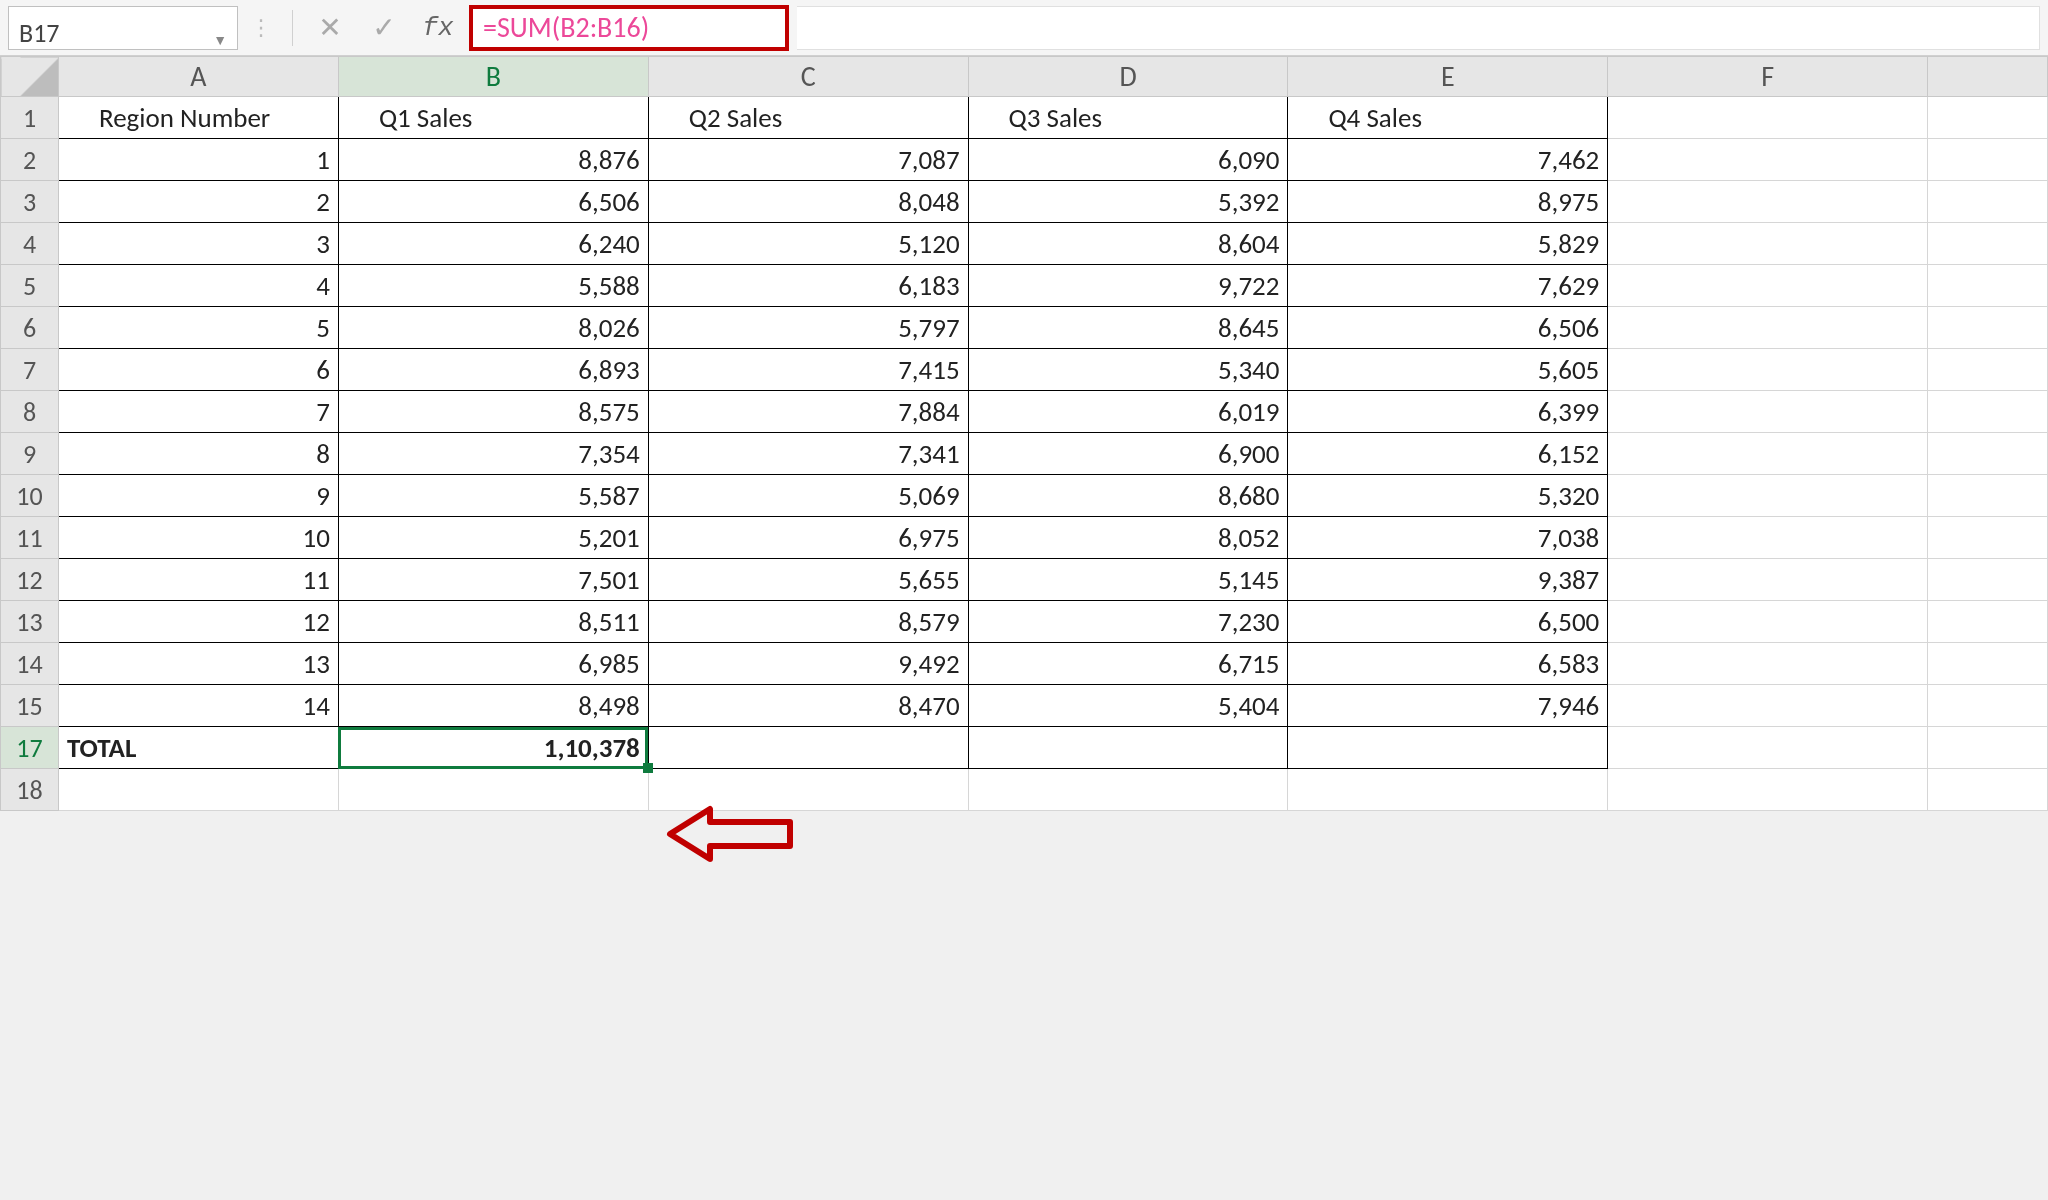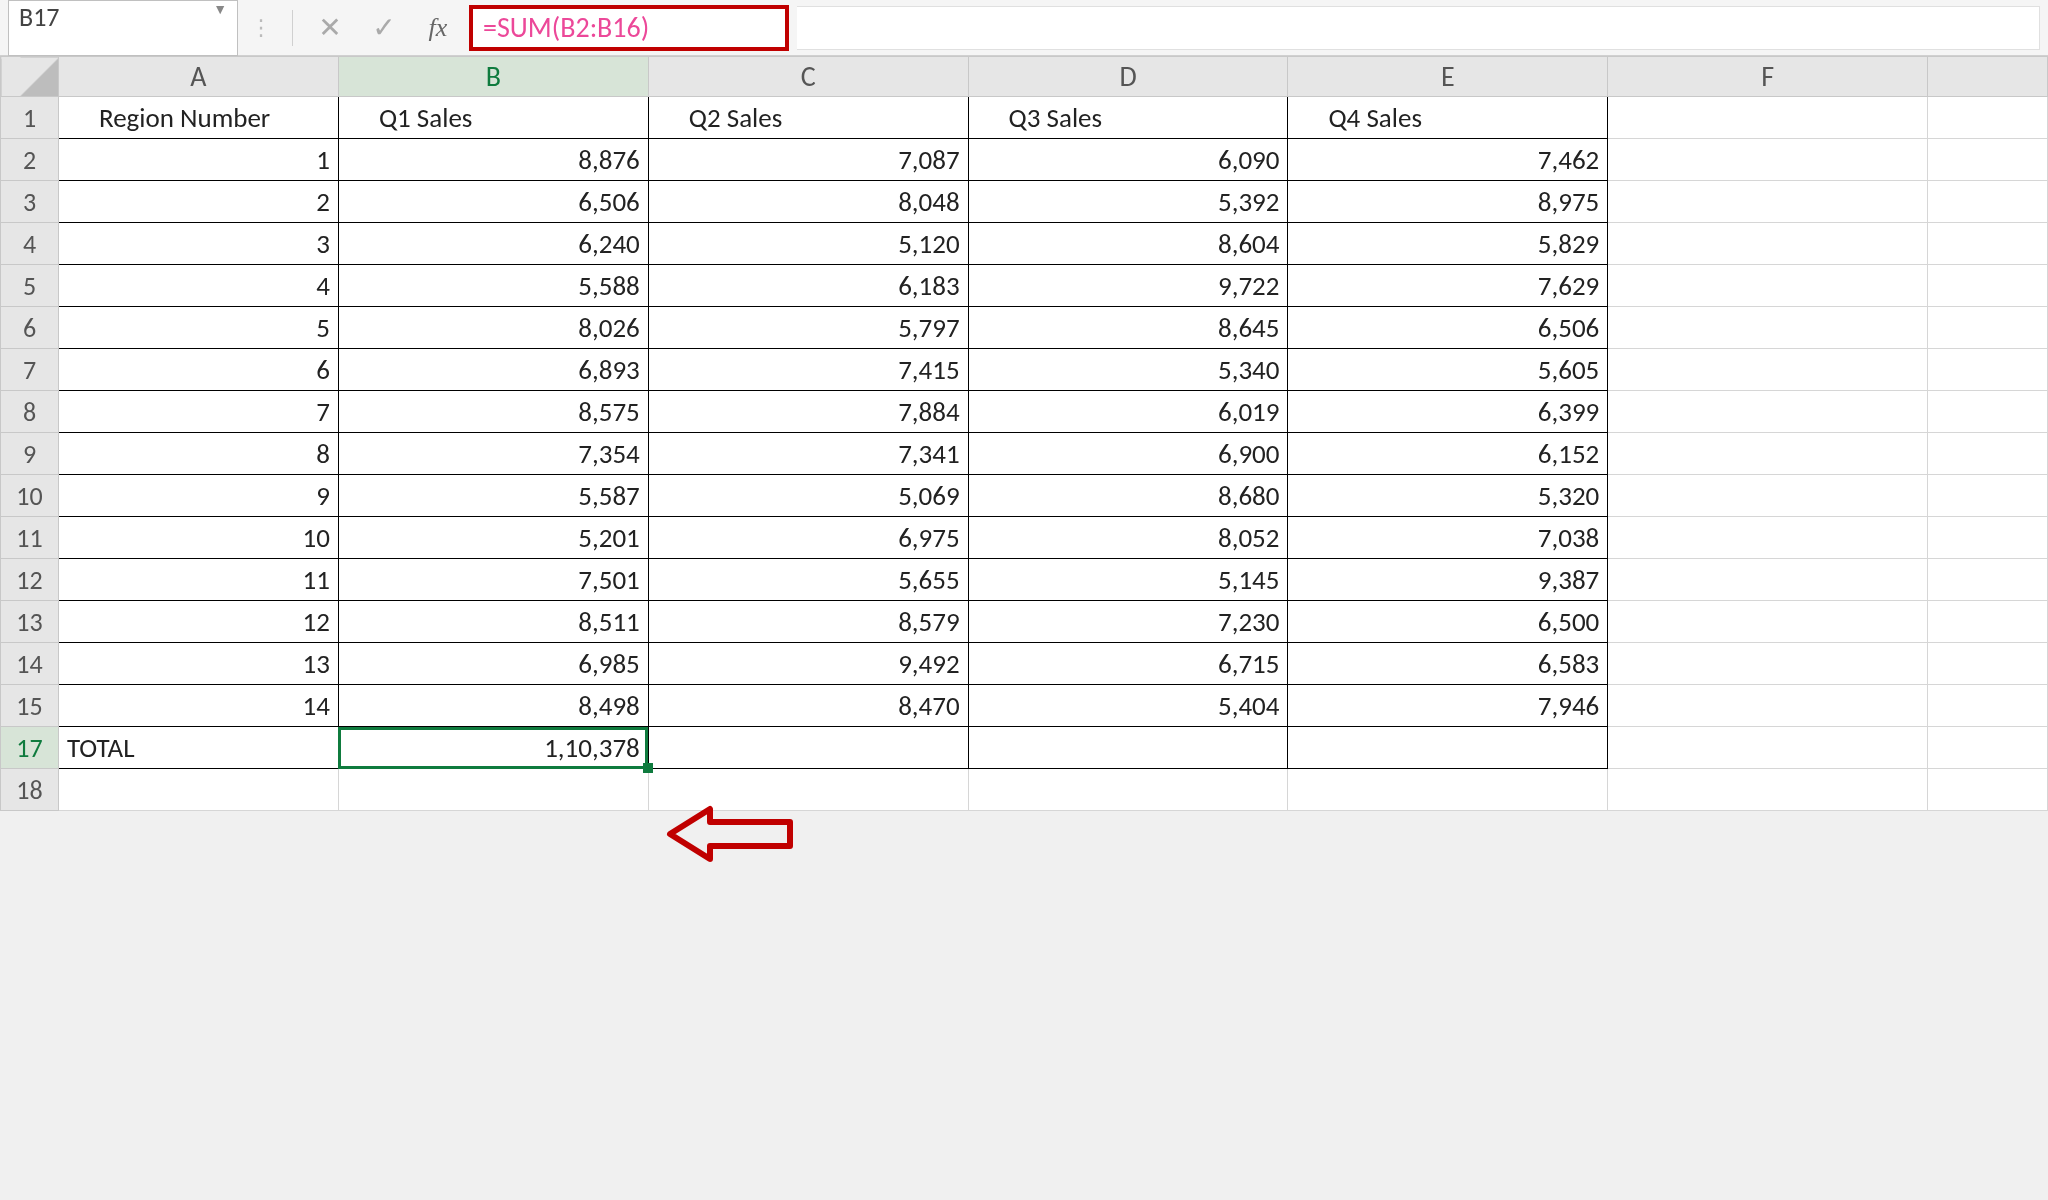--- a/index.html
+++ b/index.html
@@ -10,45 +10,45 @@
     display: flex;
     align-items: center;
     height: 56px;
     background: #f5f5f5;
     border-bottom: 1px solid #d0d0d0;
     padding: 6px 8px;
     gap: 8px;
   }
   .name-box {
     width: 230px;
-    height: 56px;
+    height: 44px;
     background: #fff;
     border: 1px solid #c0c0c0;
     display: flex;
-    align-items: flex-start;
+    align-items: flex-end;
     padding: 0 10px;
     font-size: 26px;
     color: #444;
     position: relative;
   }
   .name-box .dd {
     margin-left: auto;
     color: #888;
     font-size: 14px;
   }
   .fb-sep {
     width: 1px; height: 36px; background: #d0d0d0; margin: 0 6px;
   }
   .fb-dots { color:#bbb; font-size:22px; letter-spacing:2px; padding:0 4px; }
   .fb-btn {
     width: 46px; height: 44px;
     display:flex; align-items:center; justify-content:center;
     color:#aaa; font-size:28px;
   }
-  .fx-label { font-style: italic; font-family: Liberation Serif, serif; font-size: 26px; color:#666; }
+  .fx-label { font-style: italic; font-family: Liberation Mono, monospace; font-size: 26px; color:#666; }
   .formula-input {
     flex: 0 0 auto;
     width: 320px;
     height: 46px;
     background: #fff;
     border: 4px solid #c00000;
     display:flex; align-items:center;
     padding: 0 10px;
     font-size: 28px;
     color:#ec4899;
@@ -84,21 +84,21 @@
     font-size: 27px;
     padding: 0 8px;
     background:#fff;
     color:#222;
     white-space: nowrap;
   }
   td.cell.ralign { text-align: right; }
   td.cell.lalign { text-align: left; }
   td.cell.data { border: 1px solid #000; }
   td.cell.hdrcell { border:1px solid #000; background:#fff; text-align:left;padding-left:40px; }
-  td.cell.bold { font-weight: normal; margin-left: 14px; }
+  td.cell.bold { font-weight: bold; margin-left: 14px; }
   td.cell.empty-outer { border:1px solid #d6d6d6; }
 
   
   td.cell.selected {
     outline: 3px solid #0f7b3e;
     outline-offset: -3px;
     position: relative;
   }
   td.cell.selected::after {
     content:"";

